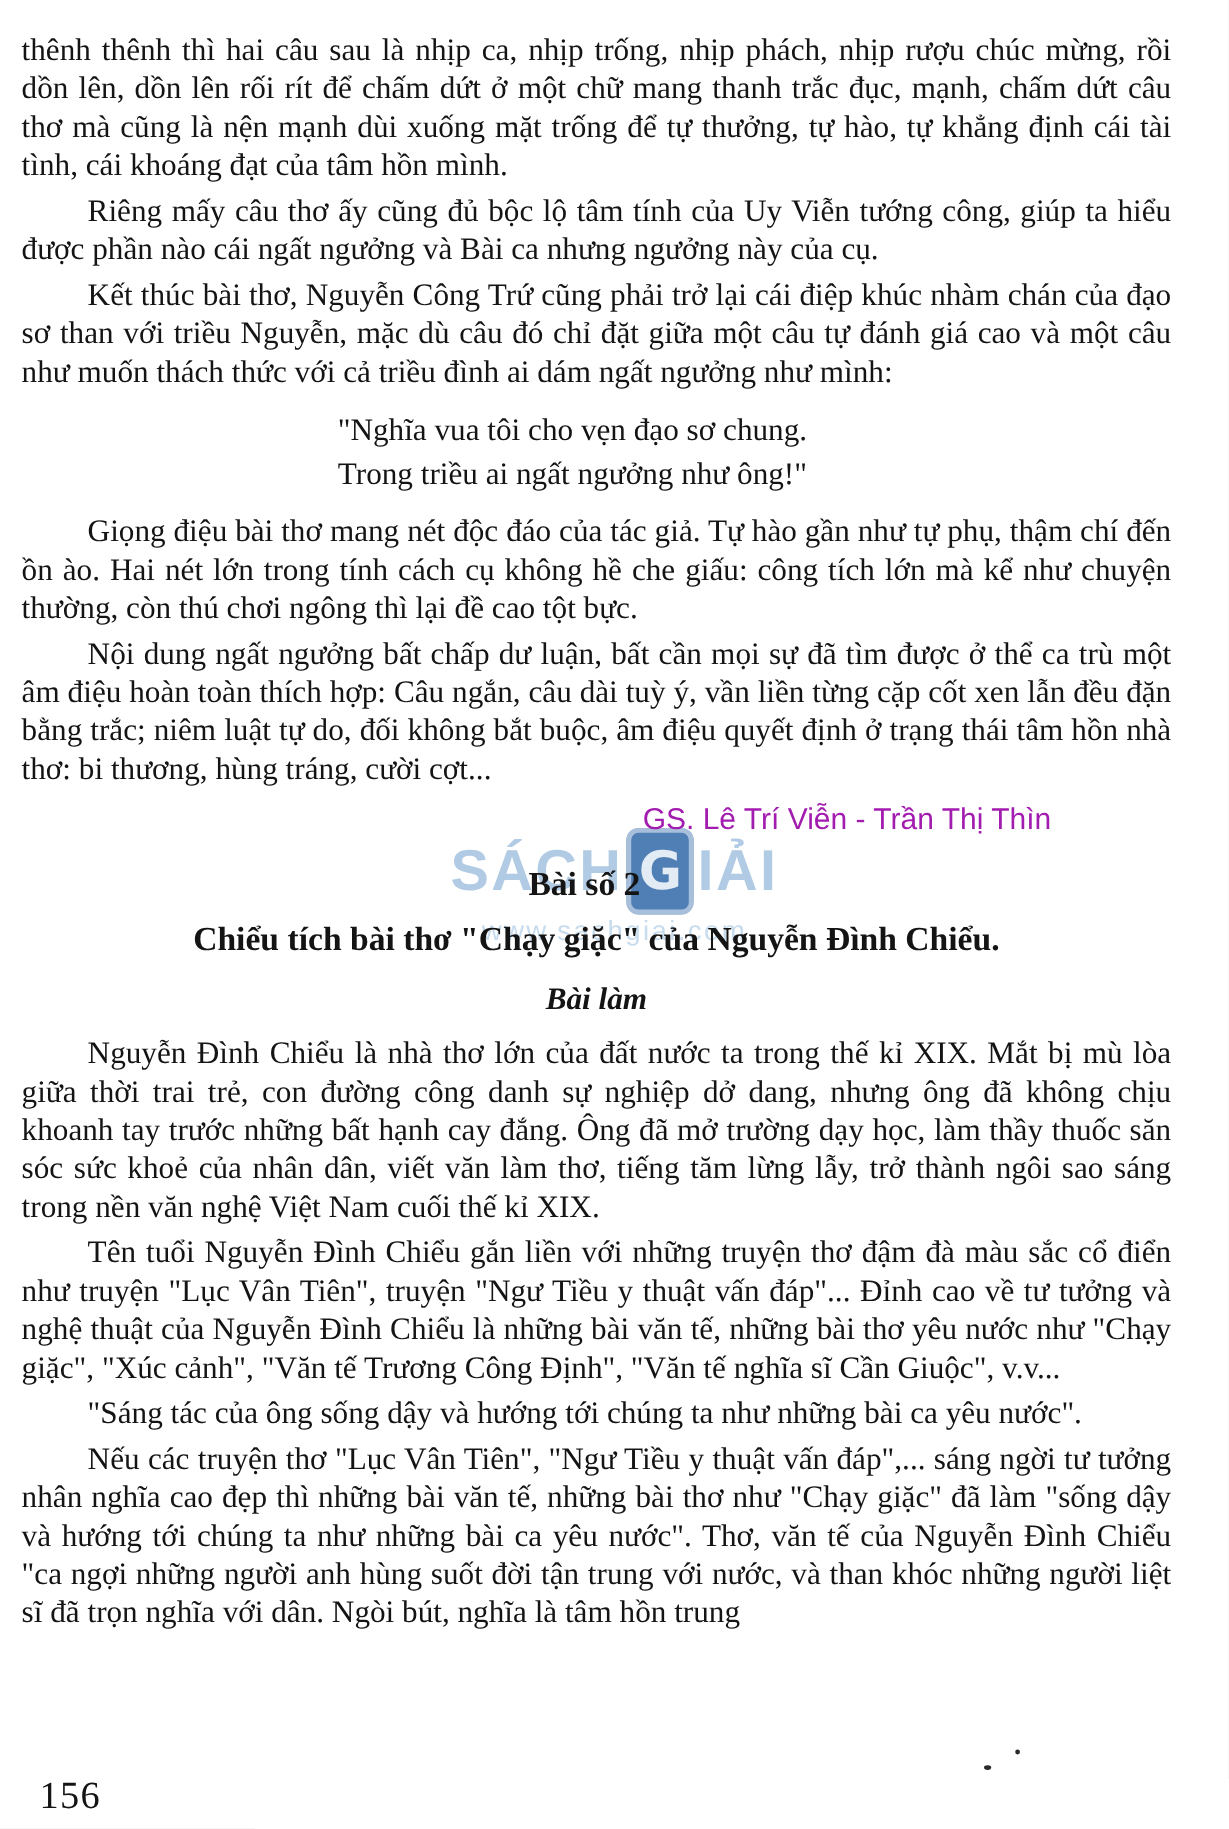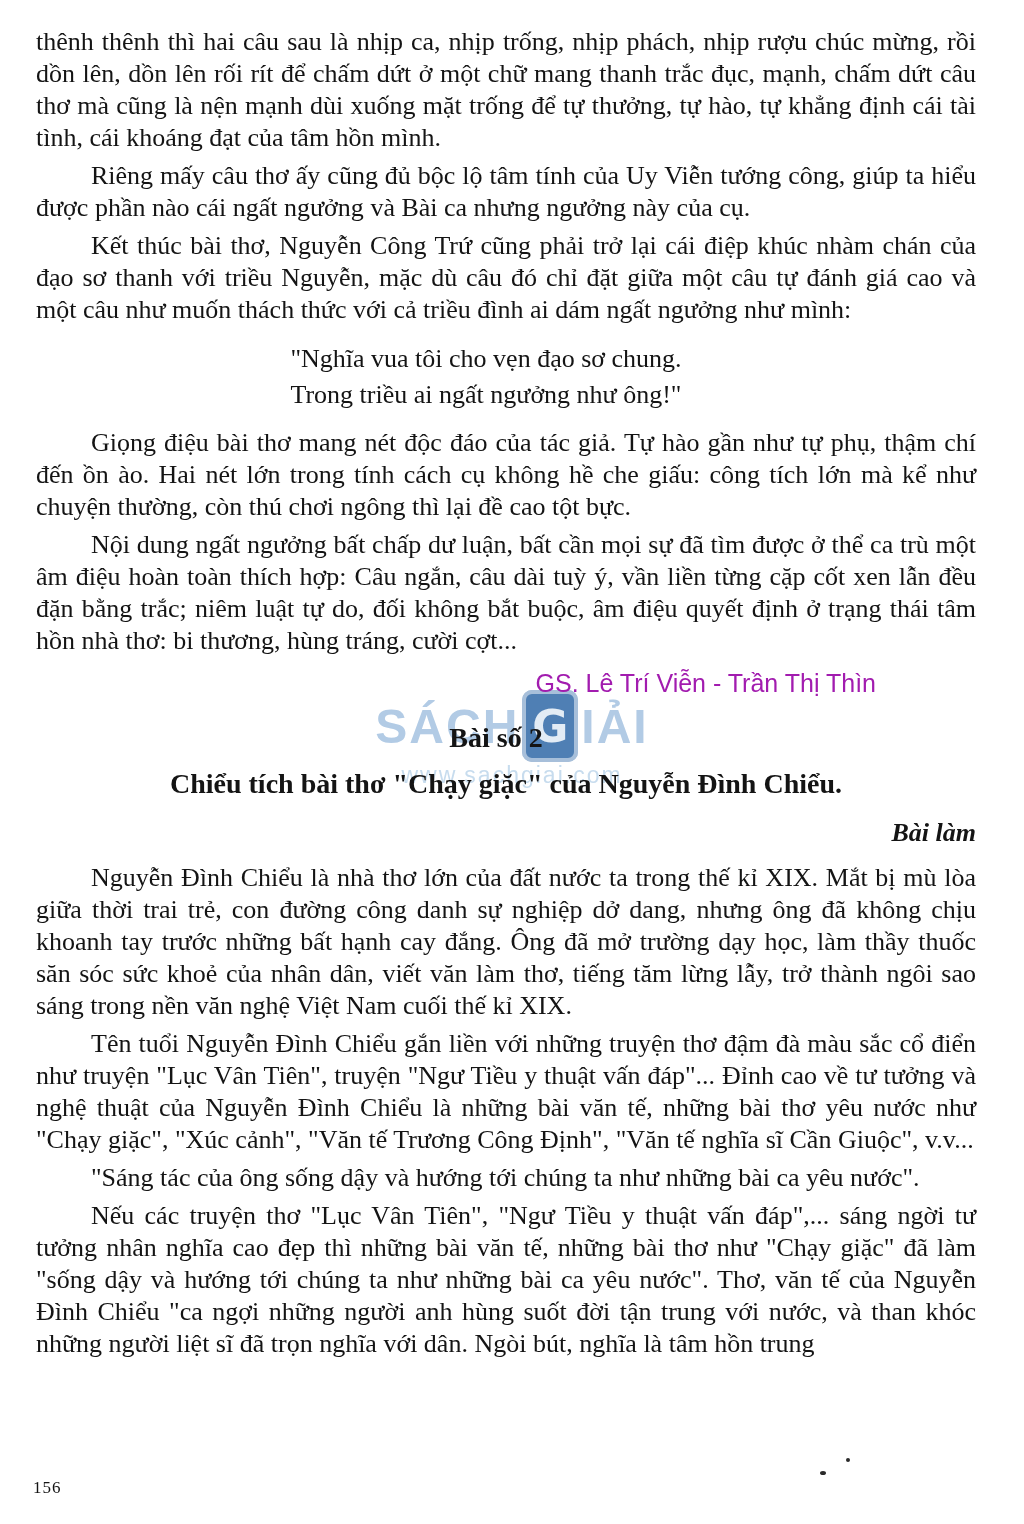--- a/index.html
+++ b/index.html
@@ -1,38 +1,38 @@
 <!DOCTYPE html>
 <html><head>
 <meta charset="utf-8">
 <style>
   html,body { margin:0; padding:0; background:#e8e8e8; }
   .page {
     position:relative; width:1024px; height:1524px; margin:0 auto;
     background:#ffffff; overflow:hidden;
     font-family:"Liberation Serif","DejaVu Serif",serif; color:#141414;
   }
-  .content { position:relative; z-index:1; padding:20px 48px 0 36px; }
+  .content { position:relative; z-index:1; padding:20px 48px 0 18px; }
   p.body {
     font-size:26px; line-height:32px; text-align:justify;
     margin:6px 0; text-indent:55px;
   }
   p.body.no-indent { text-indent:0; }
   p.verse { text-align:center; font-size:26px; line-height:33px; margin:3px 0 3px -40px; }
   p.verse.verse-first { margin-top:16px; }
   p.verse.verse-last { margin-bottom:16px; }
   .it { }
   .attribution {
     font-family:"Liberation Sans","DejaVu Sans",sans-serif;
     font-size:25px; text-align:right; margin:12px 100px 0 0; color:#a21caf;
   }
   .title { text-align:center; font-weight:bold; font-size:28px; margin:24px 20px 14px 0; }
   .subtitle { text-align:center; font-weight:bold; font-size:28px; margin:0 0 18px; }
-  .bailam { text-align:right; font-weight:bold; font-style:italic; font-size:26px; margin:0 0 14px; }
-  .pageno { position:absolute; left:33px; top:1478px; font-size:17px; z-index:1; letter-spacing:1px; }
+  .bailam { text-align:center; font-weight:bold; font-style:italic; font-size:26px; margin:0 0 14px; }
+  .pageno { position:absolute; left:33px; top:1478px; font-size:32px; z-index:1; letter-spacing:1px; }
   .watermark { position:absolute; top:690px; left:0; right:0; z-index:0; text-align:center; }
   .wm-row { display:flex; align-items:center; justify-content:center; gap:3px; }
   .wm-text {
     font-family:"Liberation Sans","DejaVu Sans",sans-serif;
     font-weight:bold; font-size:48px; letter-spacing:2px;
   }
   .wm-logo {
     width:56px; height:72px; border-radius:10px;
     display:flex; align-items:center; justify-content:center;
     box-shadow: inset 0 0 0 4px rgba(255,255,255,.5);
@@ -58,21 +58,21 @@
       <span class="wm-logo" style="background: rgb(79, 127, 180);">G</span>
       <span class="wm-text" style="color: rgb(178, 203, 229);">IẢI</span>
     </div>
     <div class="wm-url" style="color: rgb(199, 220, 238);">www.sachgiai.com</div>
   </div>
 
   <div class="content">
     <div id="content-1">
         <p class="body no-indent"><span>thênh thênh thì hai câu sau là nhịp ca, nhịp trống, nhịp phách, nhịp rượu chúc mừng, rồi dồn lên, dồn lên rối rít để chấm dứt ở một chữ mang thanh trắc đục, mạnh, chấm dứt câu thơ mà cũng là nện mạnh dùi xuống mặt trống để tự thưởng, tự hào, tự khẳng định cái tài tình, cái khoáng đạt của tâm hồn mình.</span></p>
         <p class="body"><span>Riêng mấy câu thơ ấy cũng đủ bộc lộ tâm tính của Uy Viễn tướng công, giúp ta hiểu được phần nào cái </span><span class="it">ngất ngưởng</span><span> và </span><span class="it">Bài ca nhưng ngưởng</span><span> này của cụ.</span></p>
-        <p class="body"><span>Kết thúc bài thơ, Nguyễn Công Trứ cũng phải trở lại cái điệp khúc nhàm chán của đạo </span><span class="it">sơ thanh</span><span> với triều Nguyễn, mặc dù câu đó chỉ đặt giữa một câu tự đánh giá cao và một câu như muốn thách thức với cả triều đình ai dám </span><span class="it">ngất ngưởng</span><span>  như mình:</span></p>
+        <p class="body"><span>Kết thúc bài thơ, Nguyễn Công Trứ cũng phải trở lại cái điệp khúc nhàm chán của đạo </span><span class="it">sơ than</span><span> với triều Nguyễn, mặc dù câu đó chỉ đặt giữa một câu tự đánh giá cao và một câu như muốn thách thức với cả triều đình ai dám </span><span class="it">ngất ngưởng</span><span>  như mình:</span></p>
         <p class="verse verse-first"><span class="it">"Nghĩa vua tôi cho vẹn đạo sơ chung.</span></p>
         <p class="verse verse-last"><span class="it">Trong triều ai ngất ngưởng như ông!"</span></p>
         <p class="body"><span>Giọng điệu bài thơ mang nét độc đáo của tác giả. Tự hào gần như tự phụ, thậm chí đến ồn ào. Hai nét lớn trong tính cách cụ không hề che giấu: công tích lớn mà kể như chuyện thường, còn thú chơi ngông thì lại đề cao tột bực.</span></p>
         <p class="body"><span>Nội dung </span><span class="it">ngất ngưởng</span><span> bất chấp dư luận, bất cần mọi sự đã tìm được ở thể ca trù một âm điệu hoàn toàn thích hợp: Câu ngắn, câu dài tuỳ ý, vần liền từng cặp cốt xen lẫn đều đặn bằng trắc; niêm luật tự do, đối không bắt buộc, âm điệu quyết định ở trạng thái tâm hồn nhà thơ: bi thương, hùng tráng, cười cợt...</span></p>
       </div>
 
     <div class="attribution">GS. Lê Trí Viễn - Trần Thị Thìn</div>
 
     <div class="title">Bài số 2</div>
 

